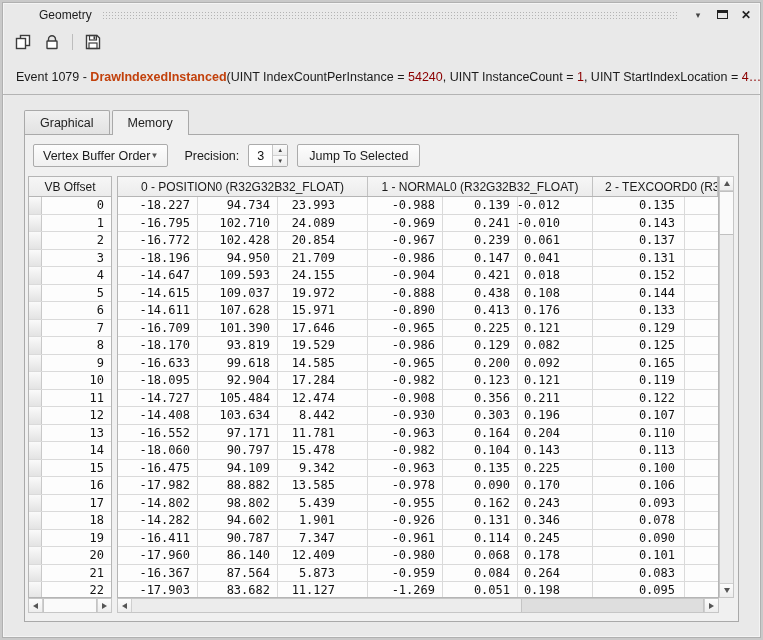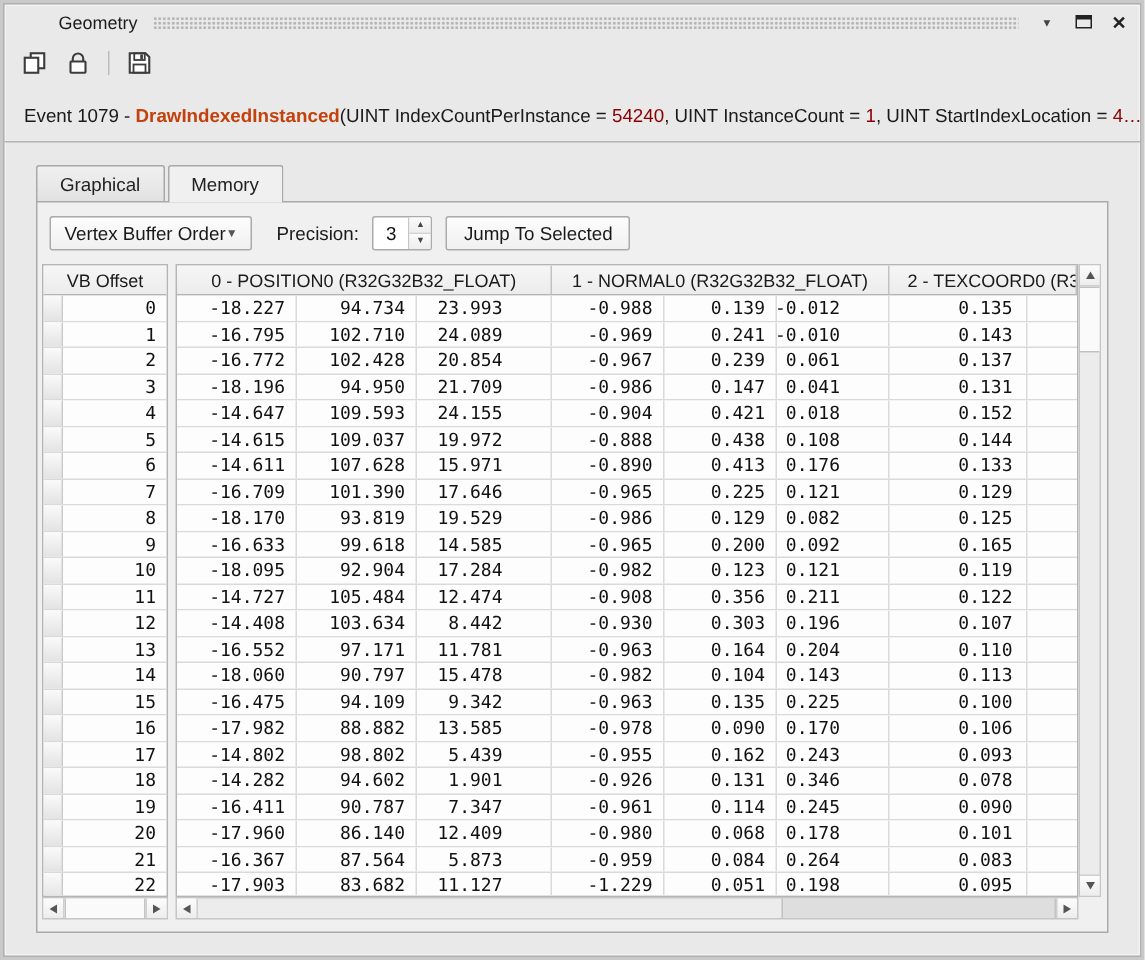--- a/index.html
+++ b/index.html
@@ -531,21 +531,21 @@
               <div class="cell " style="width: 75px;">-0.959</div>
               <div class="cell " style="width: 75px;">0.084</div>
               <div class="cell pad-lg" style="width: 75px;">0.264</div>
               <div class="cell pad-tex" style="width: 92px;">0.083</div>
               <div class="cell last" style="flex: 1 1 0%;"></div>
             </div>
             <div class="row">
               <div class="cell " style="width: 80px;">-17.903</div>
               <div class="cell " style="width: 80px;">83.682</div>
               <div class="cell pad-lg" style="width: 90px;">11.127</div>
-              <div class="cell " style="width: 75px;">-1.229</div>
+              <div class="cell " style="width: 75px;">-1.269</div>
               <div class="cell " style="width: 75px;">0.051</div>
               <div class="cell pad-lg" style="width: 75px;">0.198</div>
               <div class="cell pad-tex" style="width: 92px;">0.095</div>
               <div class="cell last" style="flex: 1 1 0%;"></div>
             </div>
           </div>
       </div>
 
       <div class="sb vscroll">
         <div class="sb-btn up">

